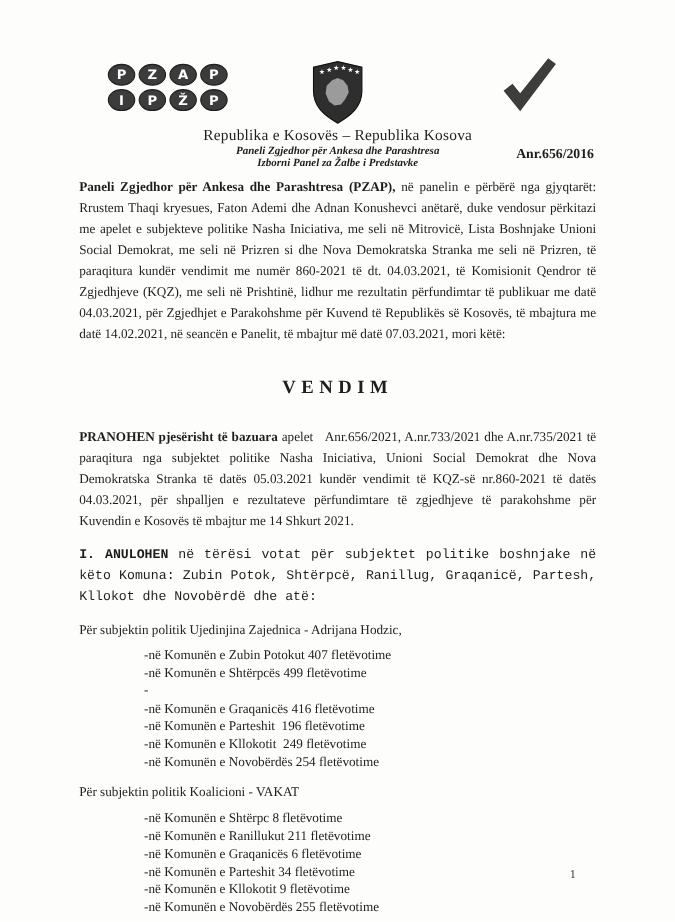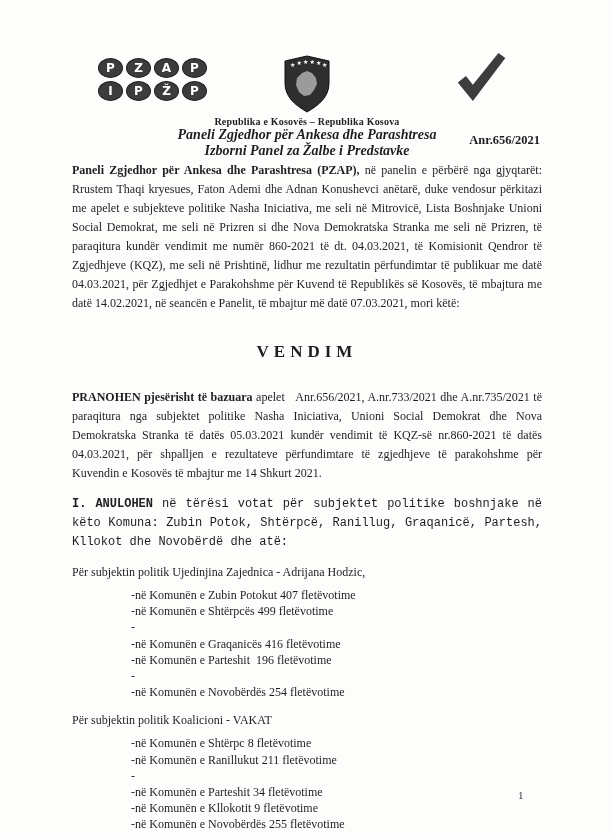--- a/index.html
+++ b/index.html
@@ -26,22 +26,22 @@
     font-weight:bold; font-size:12px;
     display:flex; align-items:center; justify-content:center;
   }
 
   .coa-block {
     position:absolute; left:50%; top:55px;
     transform:translateX(-50%);
     width:260px; text-align:center;
   }
   .coa-svg { display:block; margin:0 auto; }
-  .inst-line1 { font-size:10px;  font-weight:bold; margin-top:3px; letter-spacing:.2px; }
-  .inst-line2, .inst-line3 { font-size:14px; font-weight:bold; font-style:italic; }
+  .inst-line1 { font-size:14px;  font-weight:normal; margin-top:3px; letter-spacing:.2px; }
+  .inst-line2, .inst-line3 { font-size:10px; font-weight:bold; font-style:italic; }
 
   .checkmark { position:absolute; left:452px; top:50px; }
 
   .case-number {
     position:absolute; top:133px; right:74px;
     font-weight:bold; font-size:12.5px;
   }
 
   
   .doc-body {
@@ -109,21 +109,21 @@
     <div class="inst-line2">Paneli Zgjedhor për Ankesa dhe Parashtresa</div>
     <div class="inst-line3">Izborni Panel za Žalbe i Predstavke</div>
   </div>
 
   <div class="checkmark">
     <svg width="58" height="58" viewBox="0 0 100 100">
       <polygon points="10,56 24,45 36,60 80,5 92,14 36,88" fill="#3d3d3d"></polygon>
     </svg>
   </div>
 
-  <div class="case-number">Anr.656/2021</div>
+  <div class="case-number">Anr.656/2016</div>
 
   <div class="doc-body">
 
     <p class="para"><b>Paneli Zgjedhor për Ankesa dhe Parashtresa (PZAP),</b><span> në panelin e përbërë nga gjyqtarët: Rrustem Thaqi kryesues, Faton Ademi dhe Adnan Konushevci anëtarë, duke vendosur përkitazi me apelet e subjekteve politike Nasha Iniciativa, me seli në Mitrovicë, Lista Boshnjake Unioni Social Demokrat, me seli në Prizren si dhe Nova Demokratska Stranka me seli në Prizren, të paraqitura kundër vendimit me numër 860-2021 të dt. 04.03.2021, të Komisionit Qendror të Zgjedhjeve (KQZ), me seli në Prishtinë, lidhur me rezultatin përfundimtar të publikuar me datë 04.03.2021, për Zgjedhjet e Parakohshme për Kuvend të Republikës së Kosovës, të mbajtura me datë 14.02.2021, në seancën e Panelit, të mbajtur më datë 07.03.2021, mori këtë:</span></p>
 
     <div class="decision-title">VENDIM</div>
 
     <p class="para approval-para"><b>PRANOHEN pjesërisht të bazuara</b><span> apelet &nbsp;&nbsp;Anr.656/2021, A.nr.733/2021 dhe A.nr.735/2021 të paraqitura nga subjektet politike Nasha Iniciativa, Unioni Social Demokrat dhe Nova Demokratska Stranka të datës 05.03.2021 kundër vendimit të KQZ-së nr.860-2021 të datës 04.03.2021, për shpalljen e rezultateve përfundimtare të zgjedhjeve të parakohshme për Kuvendin e Kosovës të mbajtur me 14 Shkurt 2021.</span></p>
 
     <p class="para annulment-para"><b>I. ANULOHEN</b><span> në tërësi votat për subjektet politike boshnjake në këto Komuna: Zubin Potok, Shtërpcë, Ranillug, Graqanicë, Partesh, Kllokot dhe Novobërdë dhe atë:</span></p>
@@ -144,39 +144,41 @@
       <li>
           <span class="dash"></span>
           <span>në Komunën e Graqanicës 416 fletëvotime</span>
         </li>
       <li>
           <span class="dash"></span>
           <span>në Komunën e Parteshit&nbsp; 196 fletëvotime</span>
         </li>
       <li>
           <span class="dash"></span>
+          <span>në Komunën e Kllokotit&nbsp; 249 fletëvotime</span>
         </li>
       <li>
           <span class="dash"></span>
           <span>në Komunën e Novobërdës 254 fletëvotime</span>
         </li>
     </ul>
 
     <div class="subject-heading">Për subjektin politik Koalicioni - VAKAT</div>
     <ul class="vote-list">
       <li>
           <span class="dash"></span>
           <span>në Komunën e Shtërpc 8 fletëvotime</span>
         </li>
       <li>
           <span class="dash"></span>
           <span>në Komunën e Ranillukut 211 fletëvotime</span>
         </li>
       <li>
           <span class="dash"></span>
+          <span>në Komunën e Graqanicës 6 fletëvotime</span>
         </li>
       <li>
           <span class="dash"></span>
           <span>në Komunën e Parteshit 34 fletëvotime</span>
         </li>
       <li>
           <span class="dash"></span>
           <span>në Komunën e Kllokotit 9 fletëvotime</span>
         </li>
       <li>

